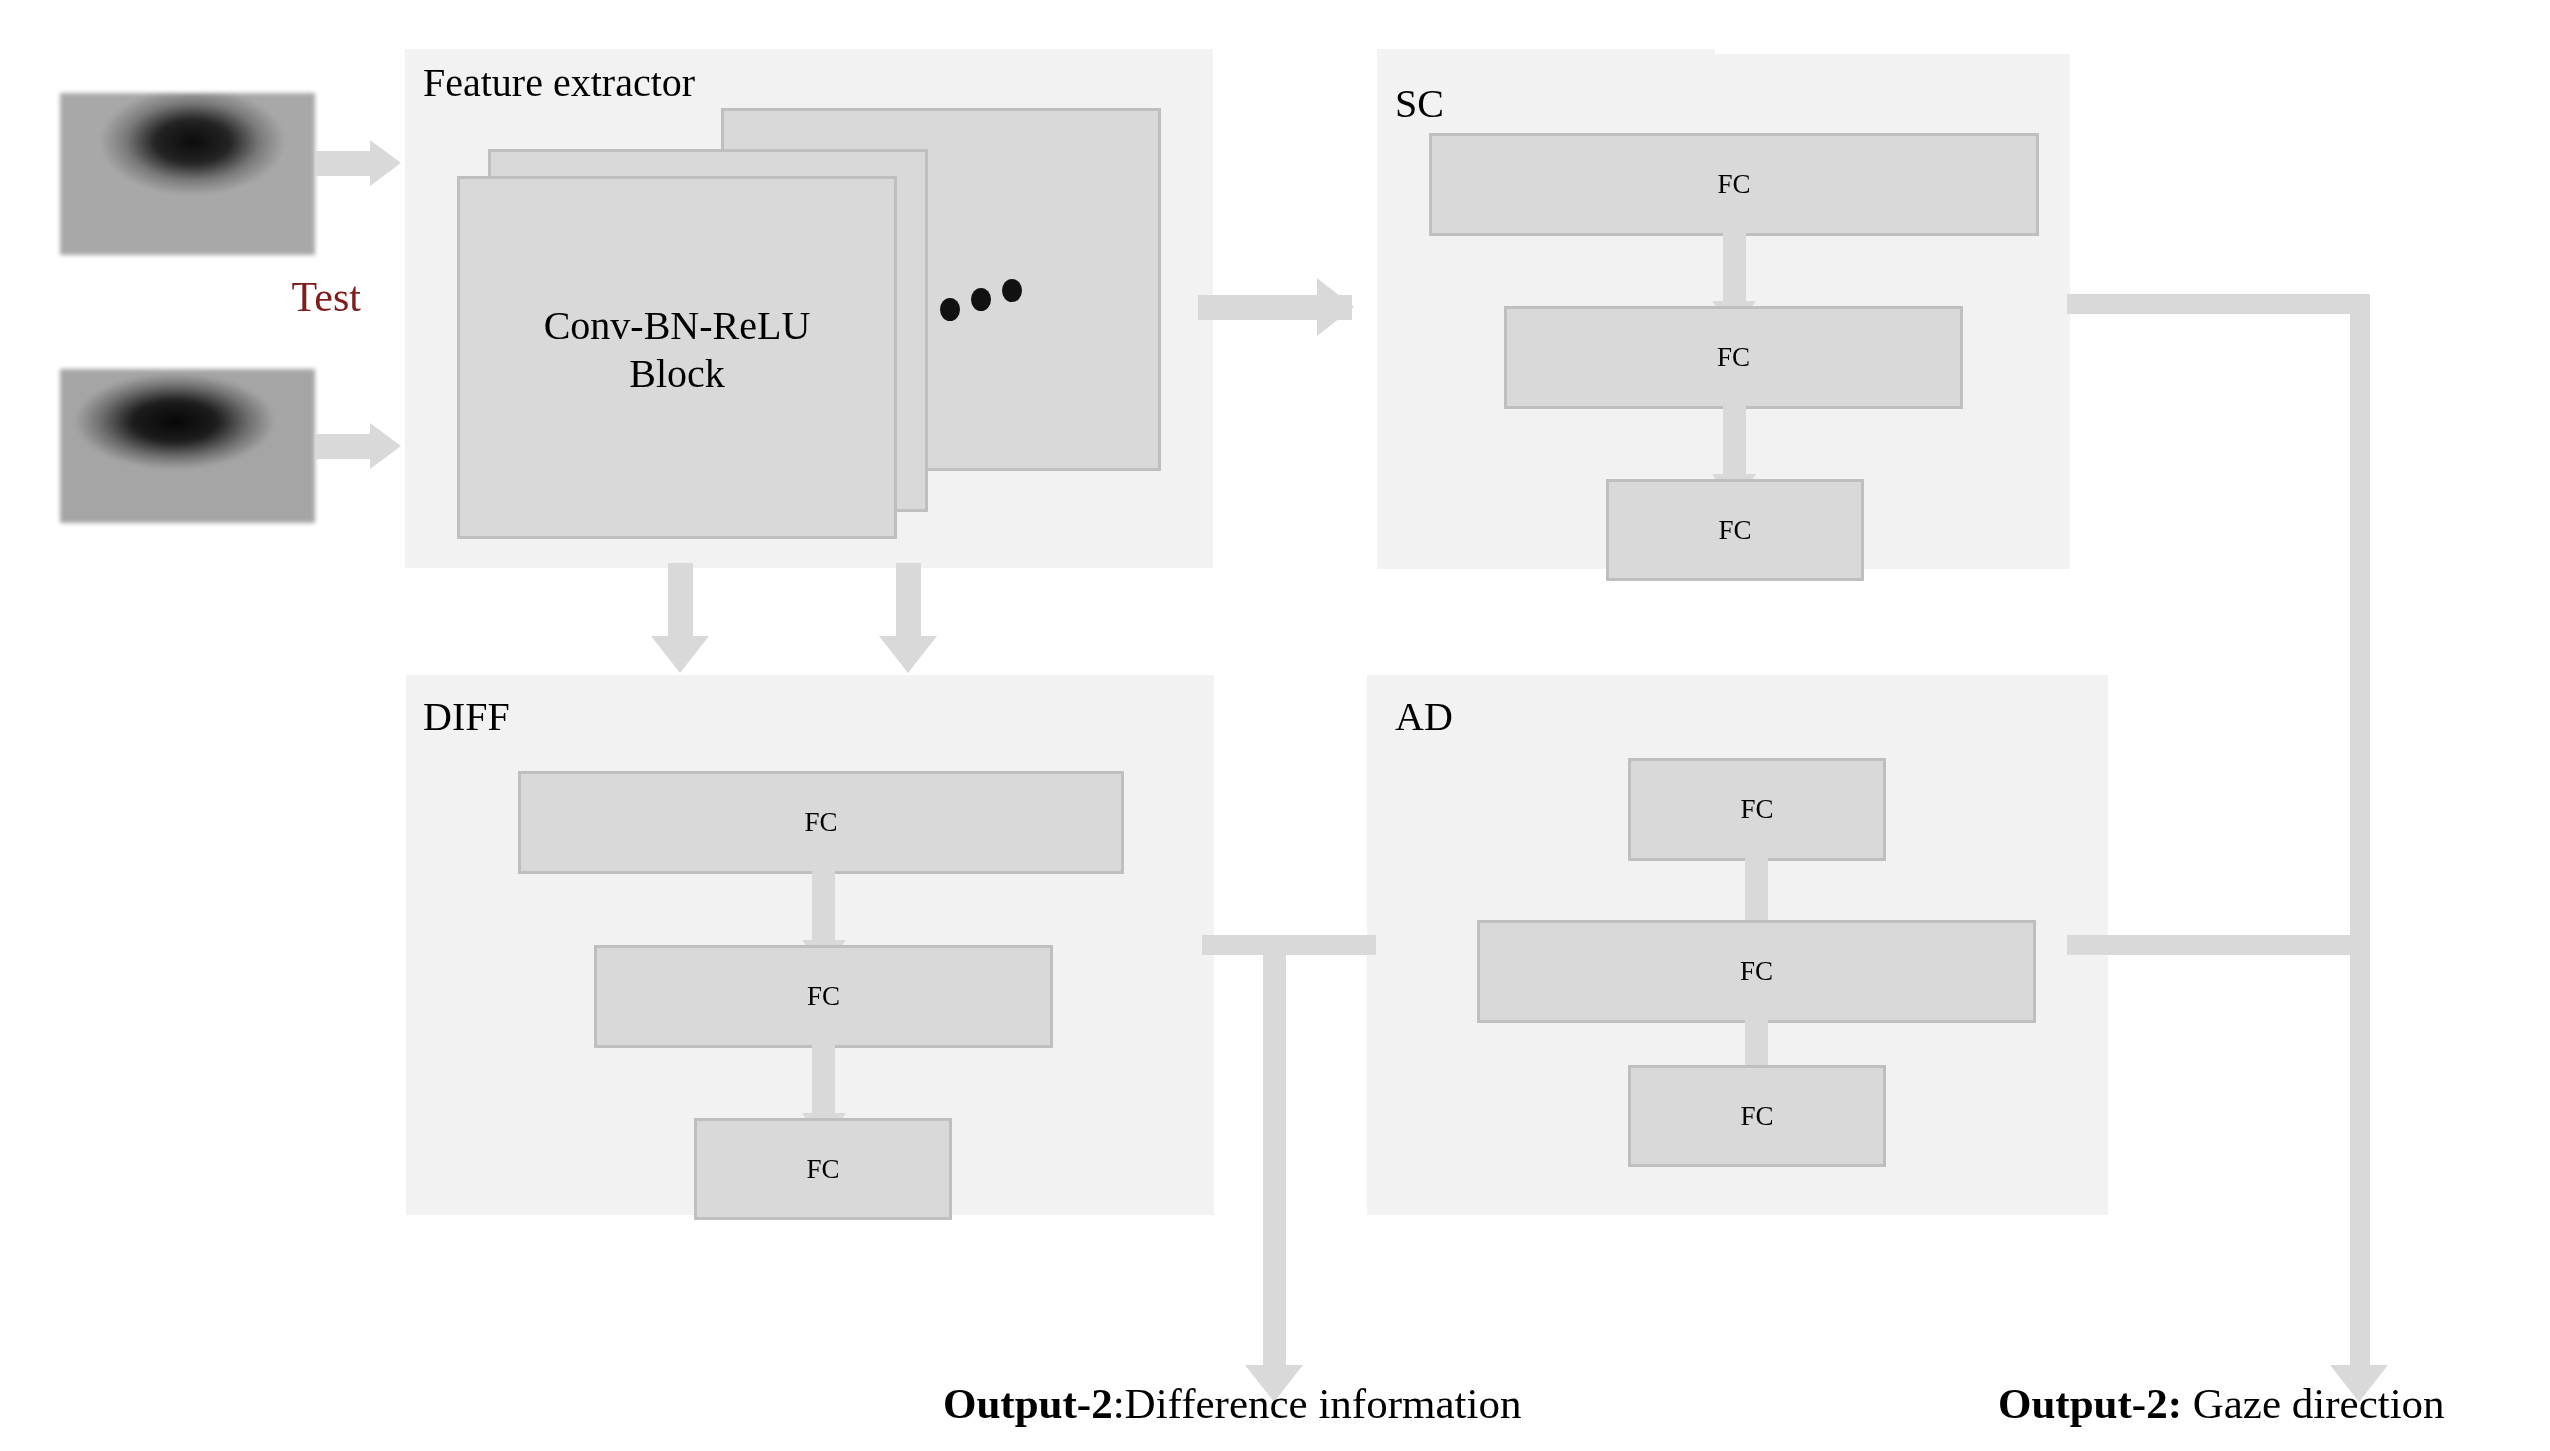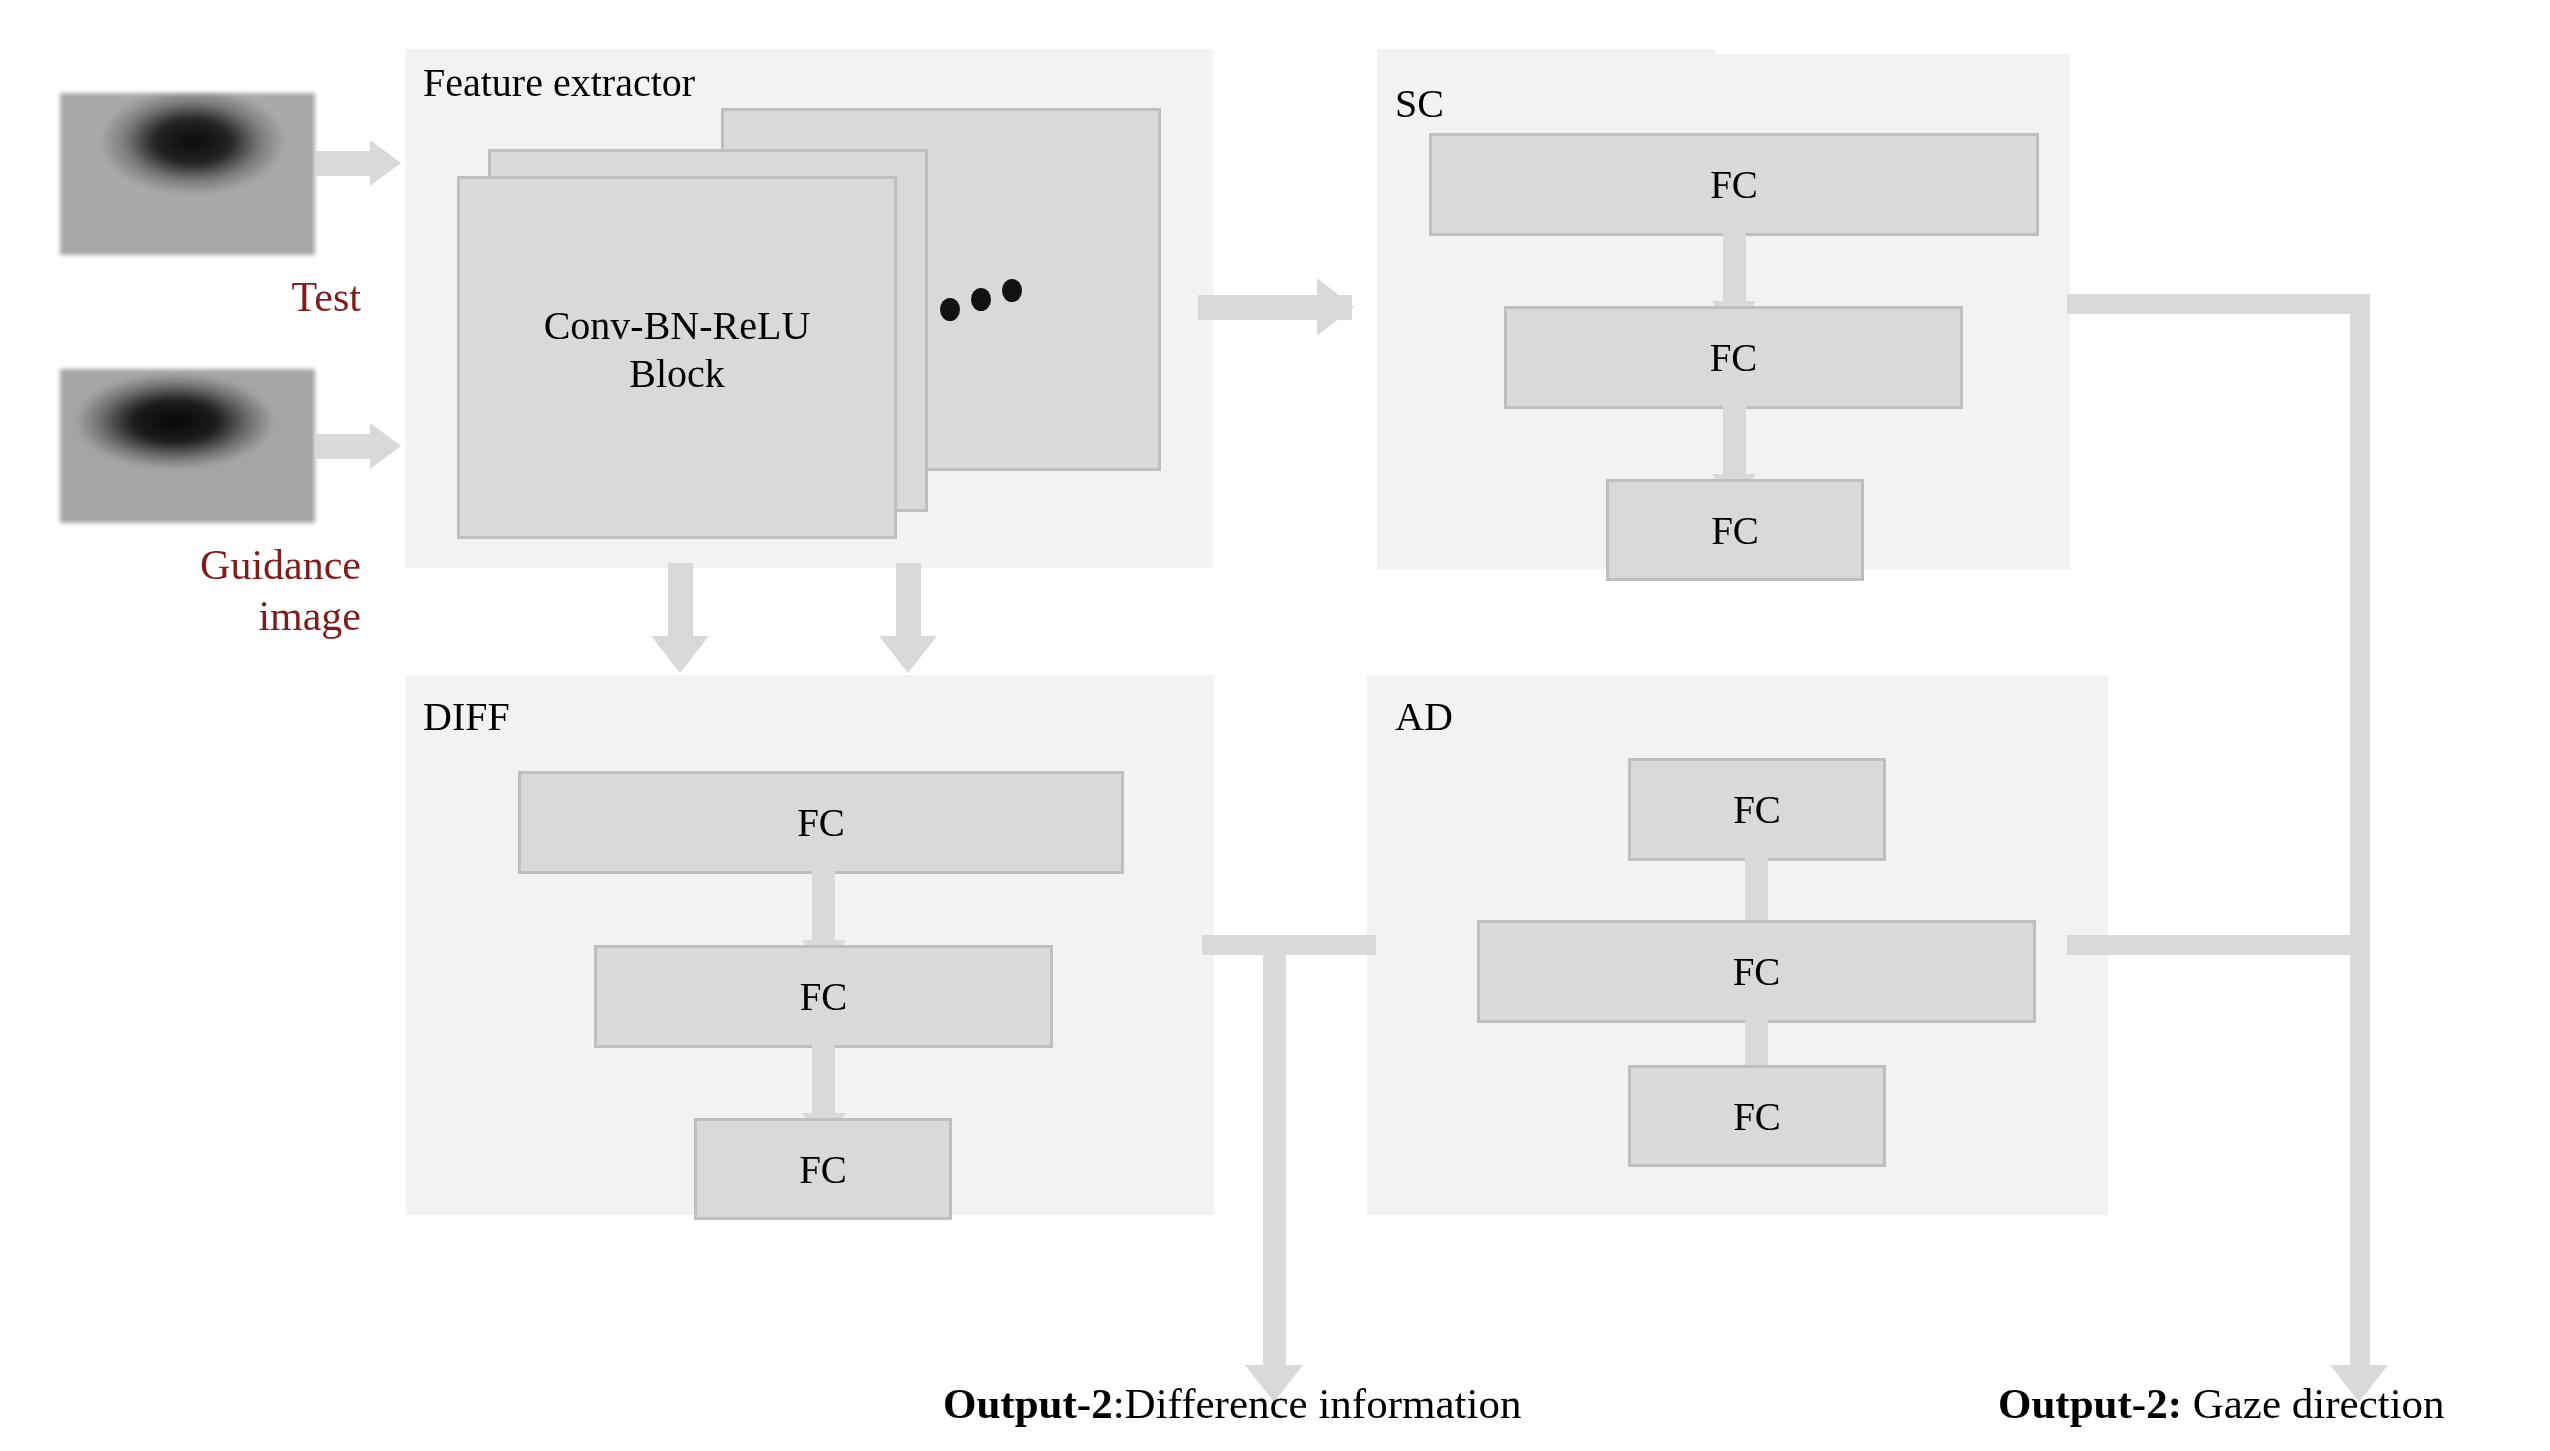--- a/index.html
+++ b/index.html
@@ -31,21 +31,21 @@
     white-space: nowrap;
   }
   .fcbox {
     position: absolute;
     background: #d9d9d9;
     border: 3.9px solid #bfbfbf;
     box-sizing: border-box;
     display: flex;
     align-items: center;
     justify-content: center;
-    font-size: 39px;
+    font-size: 27px;
     color: #000000;
   }
   .blockbox {
     position: absolute;
     background: #d9d9d9;
     border: 3.9px solid #bfbfbf;
     box-sizing: border-box;
   }
   .blockbox-label {
     position: absolute;
@@ -143,22 +143,20 @@
   <div class="caption" style="left:14px; top:272px; width:347px;">Test</div>
 
   <div class="eye" style="left:60px; top:369px; width:255px; height:154px;
               background:
                 radial-gradient(ellipse 100px 48px at 45% 34%, #070707 0%, #1c1c1c 42%, #6f6f6f 74%, #a5a5a5 100%),
                 radial-gradient(ellipse 26px 31px at 66% 42%, #f2f2f2 0%, #cdcdcd 55%, rgba(180,180,180,0) 82%),
                 radial-gradient(ellipse 32px 32px at 36% 60%, #e0e0e0 0%, #bcbcbc 60%, rgba(180,180,180,0) 85%),
                 radial-gradient(ellipse 162px 51px at 48% 102%, #fcfcfc 0%, #dedede 55%, #b0b0b0 100%),
                 linear-gradient(#939393,#cbcbcb);">
   </div>
-  <div class="caption" style="left:14px; top:540px; width:347px;">Guidance
-image</div>
 
   <div class="line-h" style="left:315px; top:151px; width:56px; height:25px;"></div>
   <div class="arrow-right-sm" style="left:370px; top:140px;"></div>
 
   <div class="line-h" style="left:315px; top:434px; width:56px; height:25px;"></div>
   <div class="arrow-right-sm" style="left:370px; top:423px;"></div>
 
   <div class="panel" style="left:405px; top:49px; width:808px; height:519px;">
   </div>
   <div class="panel-title" style="left:423px; top:63px;text-align:center;">Feature extractor</div>

